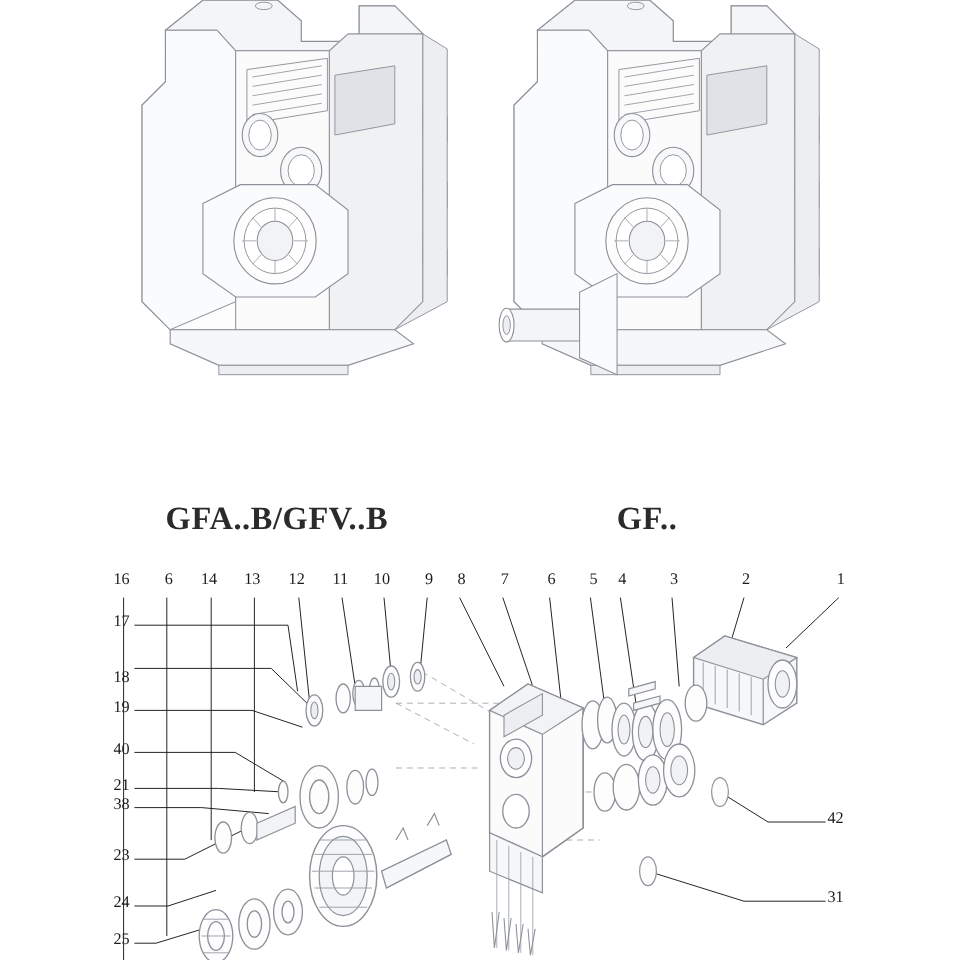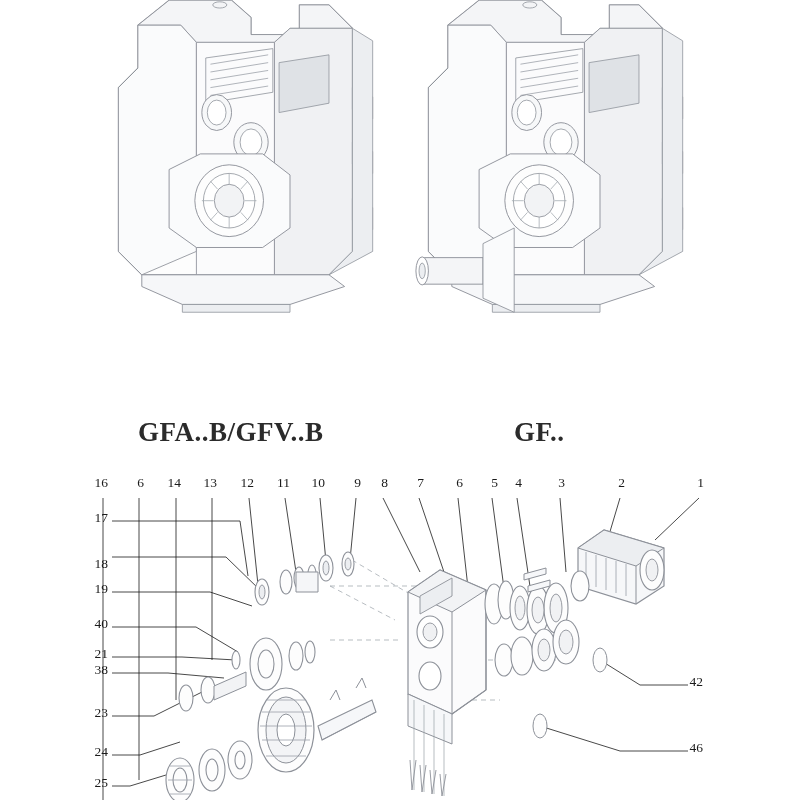--- a/index.html
+++ b/index.html
@@ -334,16 +334,16 @@
       <div class="num-label" style="left: 90px; top: 510px; width: 18px;">17</div>
       <div class="num-label" style="left: 90px; top: 556px; width: 18px;">18</div>
       <div class="num-label" style="left: 90px; top: 581px; width: 18px;">19</div>
       <div class="num-label" style="left: 90px; top: 616px; width: 18px;">40</div>
       <div class="num-label" style="left: 90px; top: 646px; width: 18px;">21</div>
       <div class="num-label" style="left: 90px; top: 662px; width: 18px;">38</div>
       <div class="num-label" style="left: 90px; top: 705px; width: 18px;">23</div>
       <div class="num-label" style="left: 90px; top: 744px; width: 18px;">24</div>
       <div class="num-label" style="left: 90px; top: 775px; width: 18px;">25</div>
       <div class="num-label" style="left: 685px; top: 674px; width: 18px;">42</div>
-      <div class="num-label" style="left: 685px; top: 740px; width: 18px;">46</div>
+      <div class="num-label" style="left: 685px; top: 740px; width: 18px;">31</div>
     </div>
 
 </div>
 
 </body></html>

